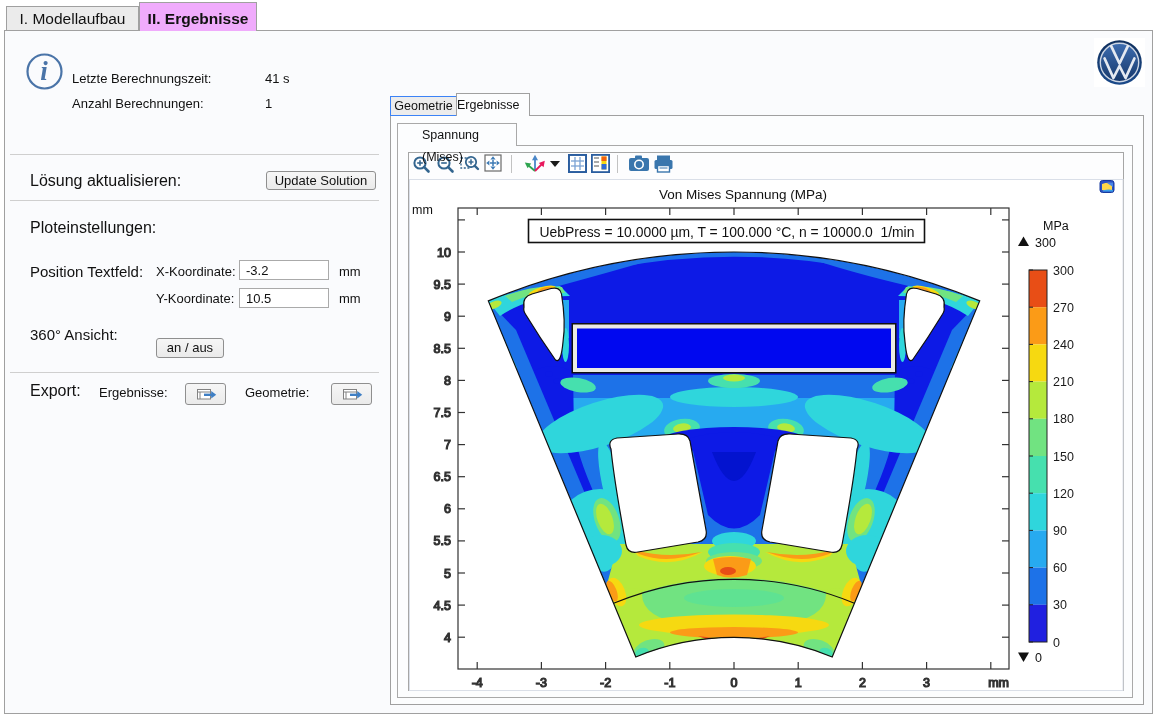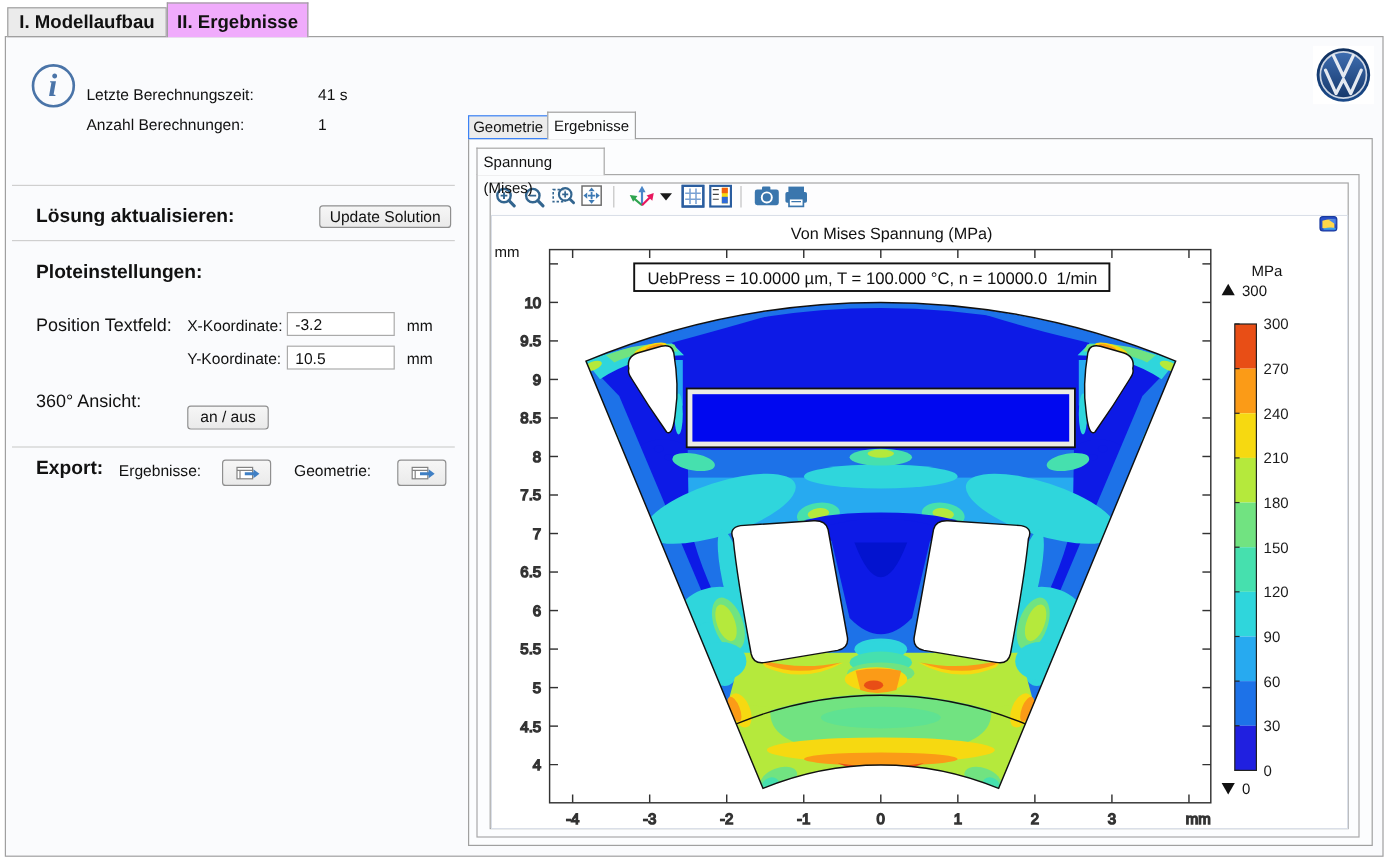--- a/index.html
+++ b/index.html
@@ -1,27 +1,27 @@
 <!DOCTYPE html>
 <html><head><meta charset="utf-8"><style>
 html,body{margin:0;padding:0;width:1157px;height:720px;background:#fff;font-family:"Liberation Sans",sans-serif;overflow:hidden}
 .abs{position:absolute}
 .tl{font:12.5px "Liberation Sans",sans-serif;fill:#1a1a1a}
 .sep{position:absolute;left:10px;width:369px;height:1px;background:#cfcfcf}
 .btn{position:absolute;box-sizing:border-box;border:1px solid #8f8f8f;border-radius:3px;background:linear-gradient(#f6f6f6,#eaeaea);font-size:13px;color:#111;text-align:center}
 .inp{position:absolute;box-sizing:border-box;border:1px solid #aaa;background:#fff;font-size:13px;color:#111;padding:2px 0 0 6px}
 .lab{position:absolute;font-size:13px;color:#111;white-space:nowrap}
-.bold{font-weight:bold;font-size:16px}
+.bold{font-weight:normal;font-size:16px}
 .ul{font-size:15px}
 </style></head>
 <body>
 
 <div class="abs" style="left:4px;top:30px;width:1149px;height:684px;border:1px solid #a0a0a0;background:#fafbfd;box-sizing:border-box"></div>
 
-<div class="abs" style="left:6px;top:6px;width:133px;height:25px;border:1px solid #a0a0a0;background:#ebebeb;box-sizing:border-box;font-size:15.5px;font-weight:bold;color:#111;text-align:center;line-height:24px">I. Modellaufbau</div>
+<div class="abs" style="left:6px;top:6px;width:133px;height:25px;border:1px solid #a0a0a0;background:#ebebeb;box-sizing:border-box;font-size:15.5px;font-weight:normal;color:#111;text-align:center;line-height:24px">I. Modellaufbau</div>
 <div class="abs" style="left:139px;top:2px;width:118px;height:29px;border:1px solid #a0a0a0;border-bottom:none;background:#f0abfc;box-sizing:border-box;font-size:15.5px;font-weight:bold;color:#111;text-align:center;line-height:32px;z-index:5">II. Ergebnisse</div>
 
 <svg class="abs" style="left:25px;top:52px" width="40" height="40" viewBox="0 0 40 40">
 <circle cx="19.5" cy="19.5" r="17" fill="none" stroke="#4a74a8" stroke-width="2.2"></circle>
 <text x="19" y="28" text-anchor="middle" font-family="Liberation Serif,serif" font-style="italic" font-weight="bold" font-size="27" fill="#4a74a8">i</text>
 </svg>
 <div class="lab" style="left:72px;top:71px">Letzte Berechnungszeit:</div>
 <div class="lab" style="left:265px;top:71px">41 s</div>
 <div class="lab" style="left:72px;top:96px">Anzahl Berechnungen:</div>
 <div class="lab" style="left:265px;top:96px">1</div>
@@ -78,24 +78,24 @@
 <circle cx="25.5" cy="24.5" r="22.3" fill="url(#vwring)"></circle>
 <circle cx="25.5" cy="24.5" r="19.2" fill="url(#vwin)" stroke="#cdd6e4" stroke-width="1.4"></circle>
 <g stroke="#e4e9f1" stroke-width="2.7" fill="none" stroke-linecap="round" stroke-linejoin="round">
 <path d="M17.2,8.2 L25.5,25.5 L33.8,8.2"></path>
 <path d="M10.6,20.5 L19.4,40 L25.5,28 L31.6,40 L40.4,20.5"></path>
 </g>
 </svg>
 
 <div class="abs" style="left:390px;top:115px;width:754px;height:590px;border:1px solid #a0a0a0;background:#fcfdfe;box-sizing:border-box"></div>
 <div class="abs" style="left:390px;top:96px;width:67px;height:20px;border:1px solid #3b82f6;background:#ececec;box-sizing:border-box;font-size:12.5px;text-align:center;line-height:18px;color:#111">Geometrie</div>
-<div class="abs" style="left:456px;top:93px;width:74px;height:23px;border:1px solid #a0a0a0;border-bottom:none;background:#fcfdfe;box-sizing:border-box;font-size:12.5px;text-align:center;line-height:22px;color:#111;z-index:5">Ergebnisse</div>
+<div class="abs" style="left:456px;top:93px;width:74px;height:23px;border:1px solid #a0a0a0;border-bottom:none;background:#fcfdfe;box-sizing:border-box;font-size:12.5px;text-align:left;line-height:22px;color:#111;z-index:5">Ergebnisse</div>
 
 <div class="abs" style="left:397px;top:145px;width:736px;height:553px;border:1px solid #a9a9a9;background:#fcfdfe;box-sizing:border-box"></div>
-<div class="abs" style="left:397px;top:123px;width:107px;height:23px;border:1px solid #a9a9a9;border-bottom:none;background:#fcfdfe;box-sizing:border-box;font-size:12.5px;text-align:left;padding-left:5px;line-height:22px;color:#111;z-index:5">Spannung (Mises)</div>
+<div class="abs" style="left:397px;top:123px;width:120px;height:23px;border:1px solid #a9a9a9;border-bottom:none;background:#fcfdfe;box-sizing:border-box;font-size:12.5px;text-align:left;padding-left:24px;line-height:22px;color:#111;z-index:5">Spannung (Mises)</div>
 
 <div class="abs" style="left:408px;top:152px;width:716px;height:539px;border:1px solid #a6a6a6;background:#fdfdfe;box-sizing:border-box"></div>
 
 <svg class="abs" style="left:412px;top:153px" width="270" height="22" viewBox="0 0 270 22">
 <g transform="translate(0,2)">
       <circle cx="8" cy="8" r="5.6" fill="none" stroke="#33658f" stroke-width="2"></circle>
       <line x1="12.2" y1="12.2" x2="16.5" y2="16.5" stroke="#33658f" stroke-width="2.6" stroke-linecap="round"></line>
       <line x1="5.2" y1="8" x2="10.8" y2="8" stroke="#33658f" stroke-width="1.6"></line>
       <line x1="8" y1="5.2" x2="8" y2="10.8" stroke="#33658f" stroke-width="1.6"></line>
     </g>

